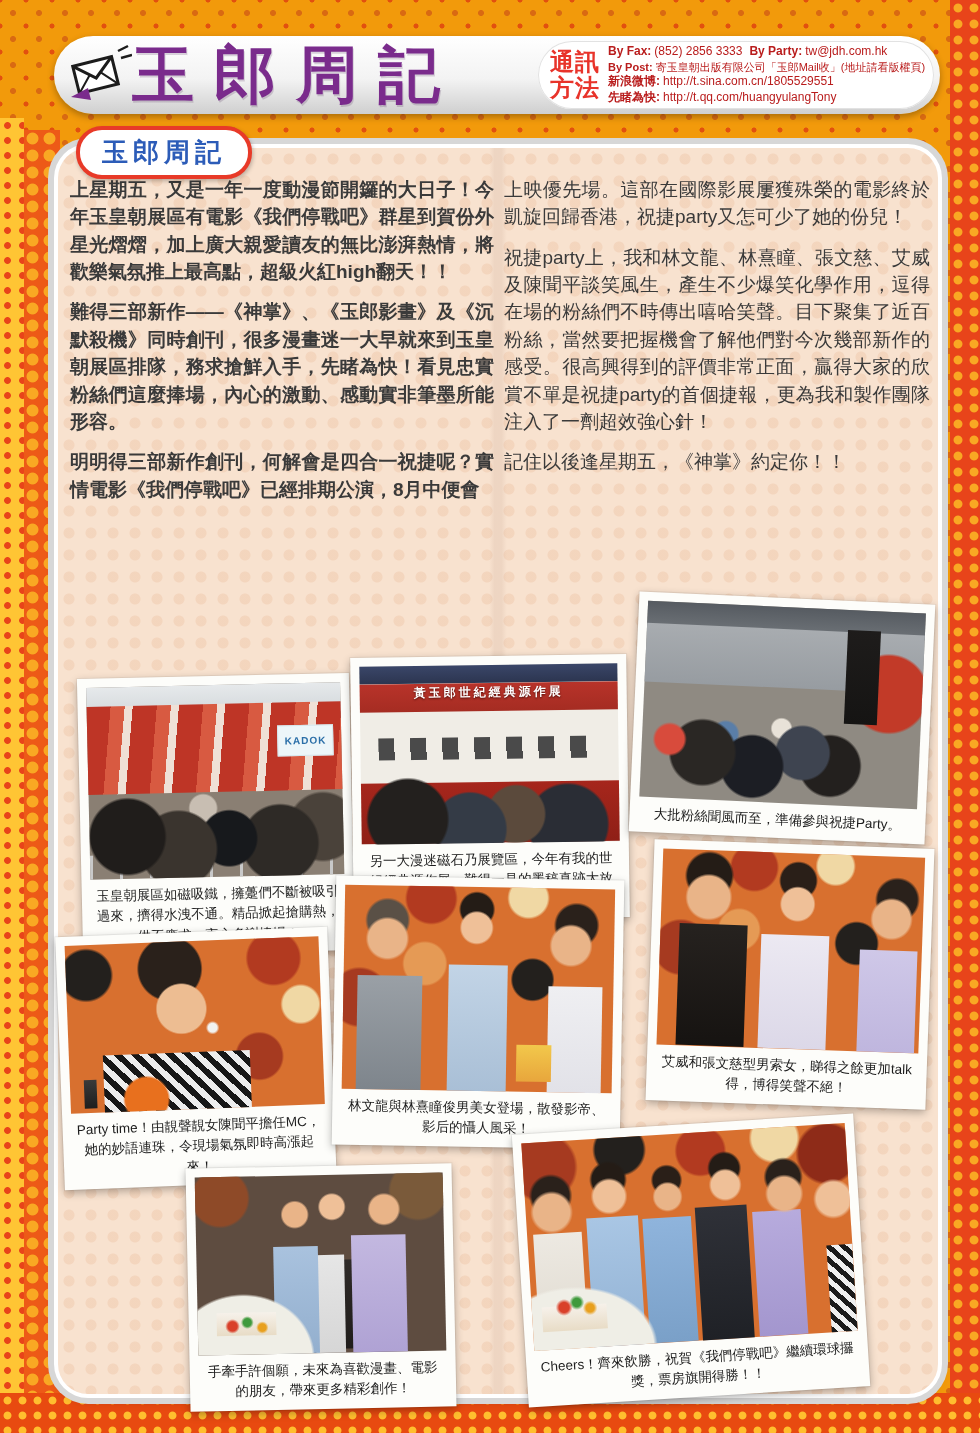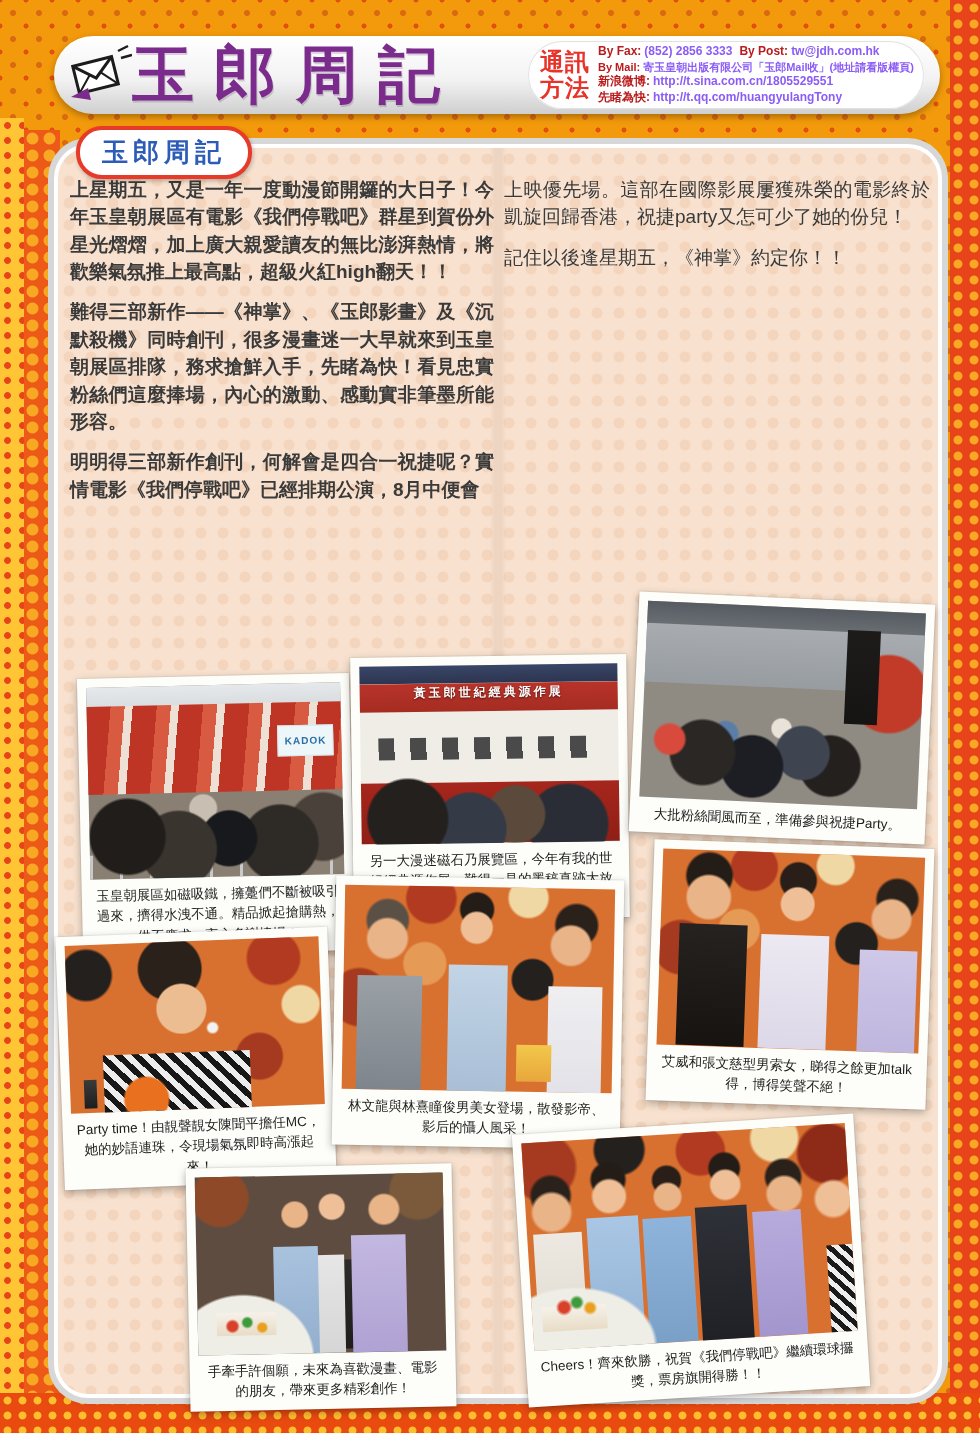--- a/index.html
+++ b/index.html
@@ -36,29 +36,29 @@
       radial-gradient(rgba(238,200,172,.5) 5px, transparent 6px);
     background-size:100% 100%,22px 22px;
     box-shadow:0 0 0 4px #FFFFFF, 0 0 0 10px #D7D7D7, 0 5px 12px rgba(0,0,0,.25);}
   
   .header{position:absolute;left:54px;top:36px;width:886px;height:78px;border-radius:44px;z-index:7;
     background:linear-gradient(180deg,#FFFFFF 0%,#F3F3F3 55%,#CFCFCF 100%);
     box-shadow:0 3px 7px rgba(0,0,0,.3);display:flex;align-items:center;}
   .logo-wrap{display:flex;align-items:center;margin-left:14px;}
   .logo-text{font-size:62px;font-weight:900;color:#7A2B8C;letter-spacing:20px;line-height:1;
     text-shadow:1px 2px 0 rgba(60,20,70,.18);white-space:nowrap;}
-  .contact{margin-left:auto;margin-right:16px;width:396px;height:68px;border-radius:36px;background:#FFFFFF;
+  .contact{margin-left:auto;margin-right:6px;width:396px;height:68px;border-radius:36px;background:#FFFFFF;
     box-shadow:inset 0 0 0 1px #E2E2E2;display:flex;align-items:center;padding:2px 8px 2px 12px;box-sizing:border-box;}
   .contact-title{color:#E8332A;font-weight:900;font-size:24px;width:54px;line-height:1.08;letter-spacing:1px;}
   .contact-lines{flex:1;font-size:12px;line-height:1.3;padding-left:4px;}
   .c-line{white-space:nowrap;}
   .c-line.small{font-size:11px;}
   .c-label{color:#b91c1c;font-weight:700;margin-right:3px;}
   .c-label.later{margin-left:7px;}
-  .c-value{color:#8b5cf6;font-weight:700;}
+  .c-value{color:#b91c1c;font-weight:400;}
   
   .badge{position:absolute;left:76px;top:126px;z-index:8;background:#FFFFFF;border:4px solid #E83A28;
     border-radius:26px;padding:5px 22px;color:#2C5CB8;font-size:26px;font-weight:900;letter-spacing:5px;
     box-shadow:1px 2px 4px rgba(0,0,0,.25);}
   
   .col{position:absolute;top:176px;font-size:19px;line-height:1.44;color:#3A3A3A;text-align:justify;z-index:4;}
   .col-left{left:70px;width:424px;font-weight:bold;}
   .col-right{left:504px;width:426px;}
   .col p{margin:0 0 13px 0;}
   
@@ -243,44 +243,45 @@
           </g>
           <path d="M3 54 L20 45 L23 57 Z" fill="#7A2B8C"></path>
         </svg>
       </span>
       <span class="logo-text">玉郎周記</span>
     </div>
     <div class="contact">
       <div class="contact-title">通訊方法</div>
       <div class="contact-lines">
         <div class="c-line">
-          <span class="c-label">By Fax:</span><span class="c-value">(852) 2856 3333</span><span class="c-label later">By Post:</span><span class="c-value">tw@jdh.com.hk</span>
+          <span class="c-label">By Fax:</span><span class="c-value">(852) 2856 3333</span><span class="c-label later">By Party:</span><span class="c-value">tw@jdh.com.hk</span>
         </div>
         <div class="c-line small">
-          <span class="c-label">By Mail:</span><span class="c-value">寄玉皇朝出版有限公司「玉郎Mail收」(地址請看版權頁)</span>
+          <span class="c-label">By Post:</span><span class="c-value">寄玉皇朝出版有限公司「玉郎Mail收」(地址請看版權頁)</span>
         </div>
         <div class="c-line">
           <span class="c-label">新浪微博:</span><span class="c-value">http://t.sina.com.cn/1805529551</span>
         </div>
         <div class="c-line">
           <span class="c-label">先睹為快:</span><span class="c-value">http://t.qq.com/huangyulangTony</span>
         </div>
       </div>
     </div>
   </div>
 
   <div class="badge">玉郎周記</div>
 
   <div class="col col-left">
     <p>上星期五，又是一年一度動漫節開鑼的大日子！今年玉皇朝展區有電影《我們停戰吧》群星到賀份外星光熠熠，加上廣大親愛讀友的無比澎湃熱情，將歡樂氣氛推上最高點，超級火紅high翻天！！</p>
     <p>難得三部新作——《神掌》、《玉郎影畫》及《沉默殺機》同時創刊，很多漫畫迷一大早就來到玉皇朝展區排隊，務求搶鮮入手，先睹為快！看見忠實粉絲們這麼捧場，內心的激動、感動實非筆墨所能形容。</p>
     <p>明明得三部新作創刊，何解會是四合一祝捷呢？實情電影《我們停戰吧》已經排期公演，8月中便會</p>
   </div>
   <div class="col col-right">
     <p>上映優先場。這部在國際影展屢獲殊榮的電影終於凱旋回歸香港，祝捷party又怎可少了她的份兒！</p>
+    <p>祝捷party上，我和林文龍、林熹瞳、張文慈、艾威及陳聞平談笑風生，產生不少爆笑化學作用，逗得在場的粉絲們不時傳出嘻哈笑聲。目下聚集了近百粉絲，當然要把握機會了解他們對今次幾部新作的感受。很高興得到的評價非常正面，贏得大家的欣賞不單是祝捷party的首個捷報，更為我和製作團隊注入了一劑超效強心針！</p>
     <p>記住以後逢星期五，《神掌》約定你！！</p>
   </div>
 
   <div class="polaroid" style="left:80px;top:676px;width:254px;transform:rotate(-1.3deg);">
     <div class="photo ph-booth">
       <span class="booth-sign">KADOK</span>
     </div>
     <div class="caption">玉皇朝展區如磁吸鐵，擁躉們不斷被吸引過來，擠得水洩不通。精品掀起搶購熱，供不應求，衷心多謝捧場！</div>
   </div>
 

